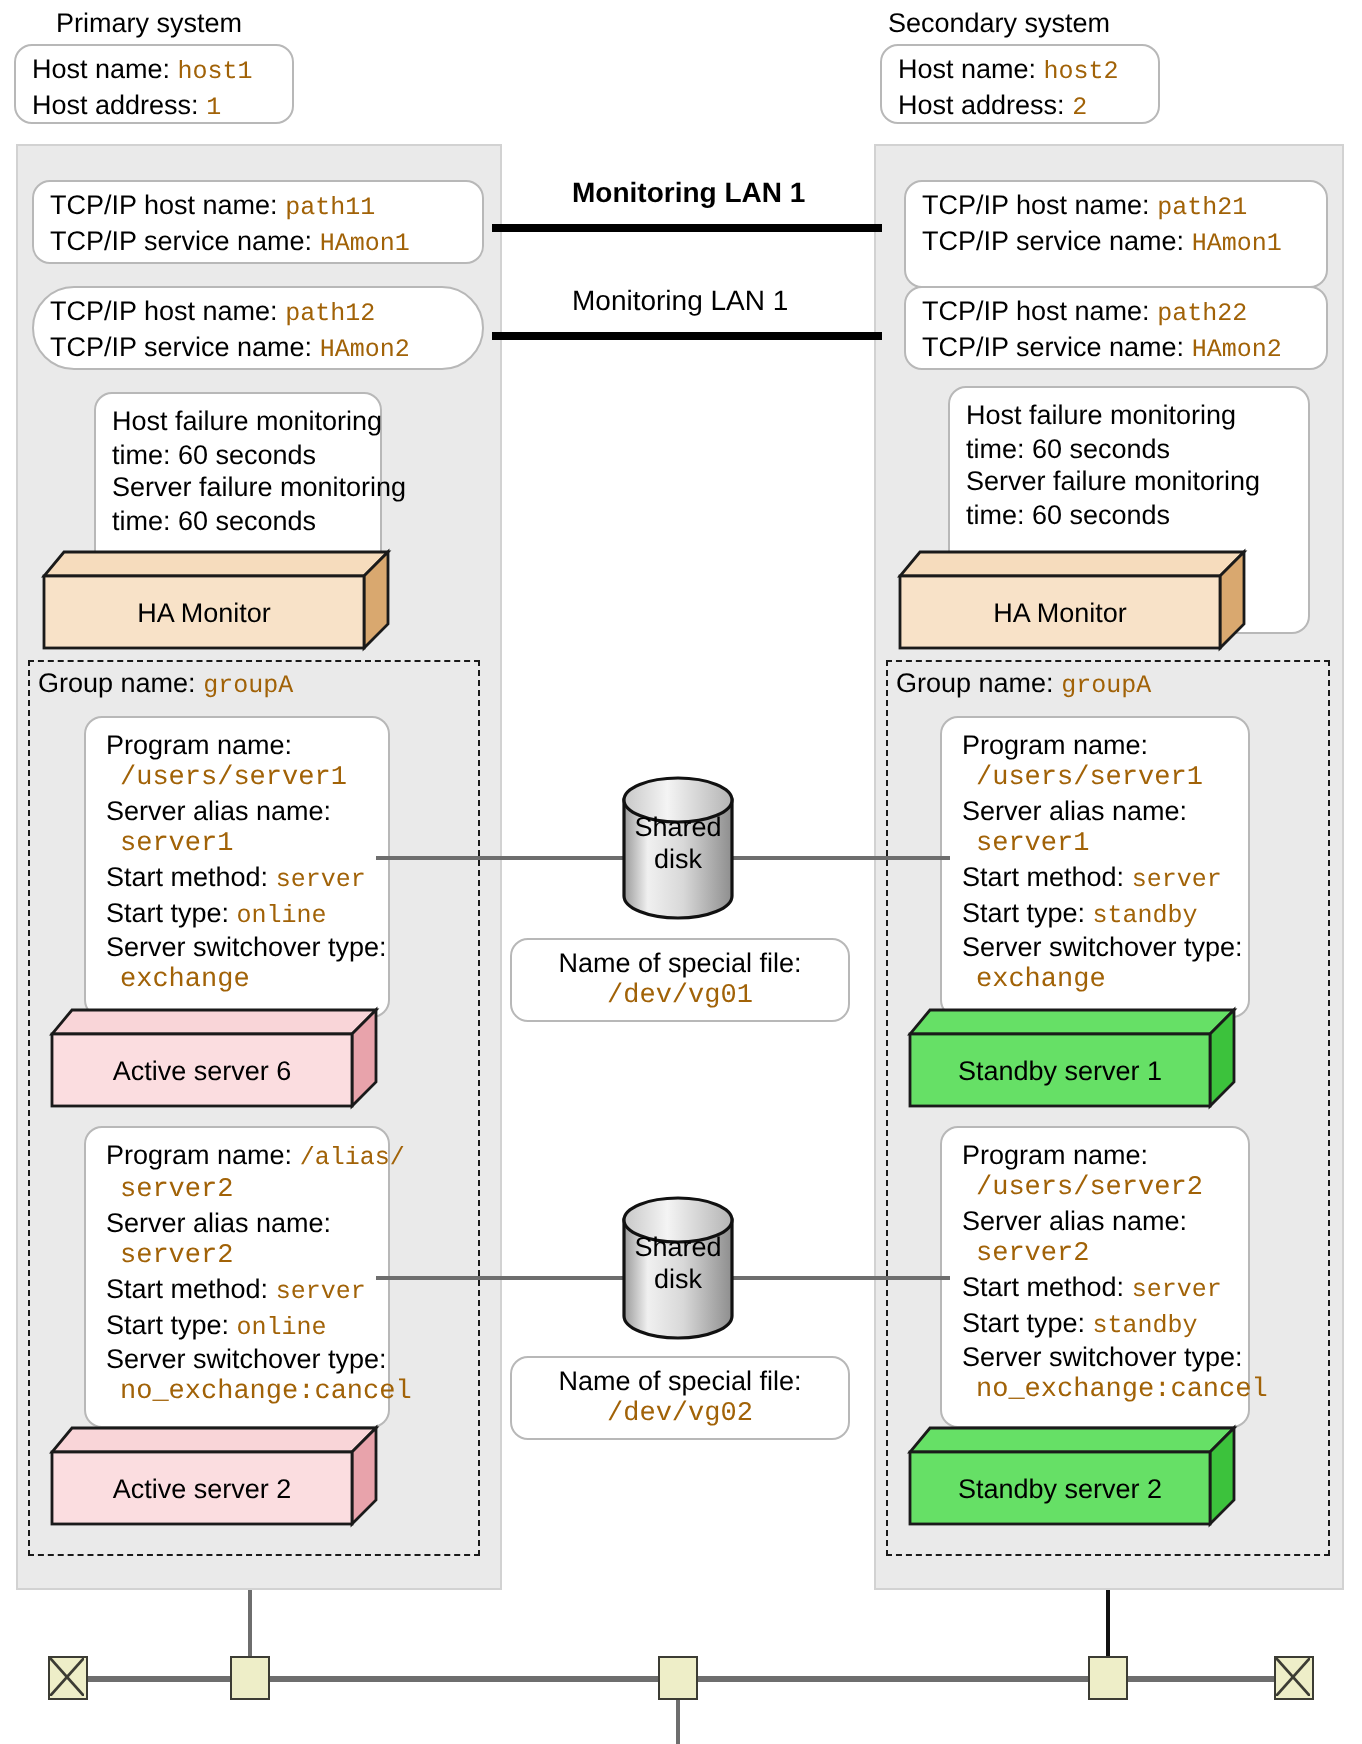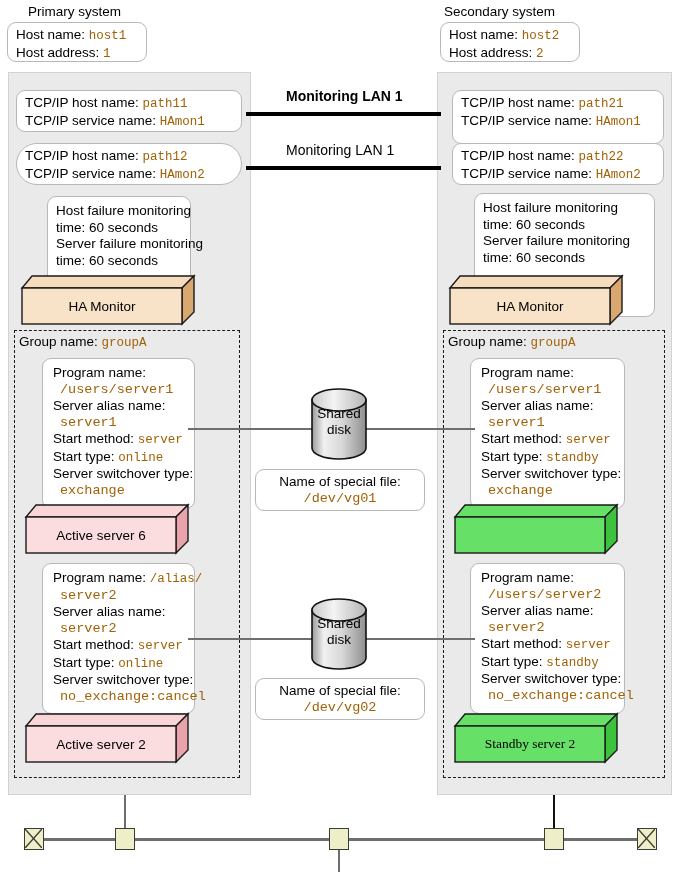--- a/index.html
+++ b/index.html
@@ -265,40 +265,41 @@
   <div class="line">Server switchover type:</div>
   <div class="line mono" style="padding-left:7px;">exchange</div>
 </div>
 
 <div class="block3d" style="left:455px;top:505px;width:162px;height:48px;">
   <svg width="162" height="48" viewBox="0 0 162 48">
     <polygon points="10,0 162,0 150,12 0,12" fill="#66e066" stroke="#1a1a1a" stroke-width="1.4"></polygon>
     <polygon points="162,0 162,36 150,48 150,12" fill="#3cc23c" stroke="#1a1a1a" stroke-width="1.4"></polygon>
     <rect x="0" y="12" width="150" height="36" fill="#66e066" stroke="#1a1a1a" stroke-width="1.4"></rect>
   </svg>
+  <div class="abs" style="left:0;top:12px;width:150px;height:36px;display:flex;align-items:center;justify-content:center;font-size:13.5px;">Standby server 1</div>
 </div>
 
 <div class="abs rbox" style="left:470px;top:563px;width:155px;height:151px;padding-top:6px;padding-left:10px;">
   <div class="line">Program name:</div>
   <div class="line mono" style="padding-left:7px;">/users/server2</div>
   <div class="line">Server alias name:</div>
   <div class="line mono" style="padding-left:7px;">server2</div>
   <div class="line">
     <span>Start method:</span>
     <span class="mono">server</span>
   </div>
   <div class="line">
     <span>Start type:</span>
     <span class="mono">standby</span>
   </div>
   <div class="line">Server switchover type:</div>
   <div class="line mono" style="padding-left:7px;">no_exchange:cancel</div>
 </div>
 
-<div class="block3d" style="left:455px;top:714px;width:162px;height:48px;font-family:Liberation Serif, serif;">
+<div class="block3d" style="left:455px;top:714px;width:162px;height:48px;">
   <svg width="162" height="48" viewBox="0 0 162 48">
     <polygon points="10,0 162,0 150,12 0,12" fill="#66e066" stroke="#1a1a1a" stroke-width="1.4"></polygon>
     <polygon points="162,0 162,36 150,48 150,12" fill="#3cc23c" stroke="#1a1a1a" stroke-width="1.4"></polygon>
     <rect x="0" y="12" width="150" height="36" fill="#66e066" stroke="#1a1a1a" stroke-width="1.4"></rect>
   </svg>
   <div class="abs" style="left:0;top:12px;width:150px;height:36px;display:flex;align-items:center;justify-content:center;font-size:13.5px;">Standby server 2</div>
 </div>
 
 <div class="abs lbl" style="left:286px;top:88px;font-size:14px;font-weight:bold;">Monitoring LAN 1</div>
 <div class="abs lan-line" style="left:246px;top:112px;width:195px;height:4px;"></div>

